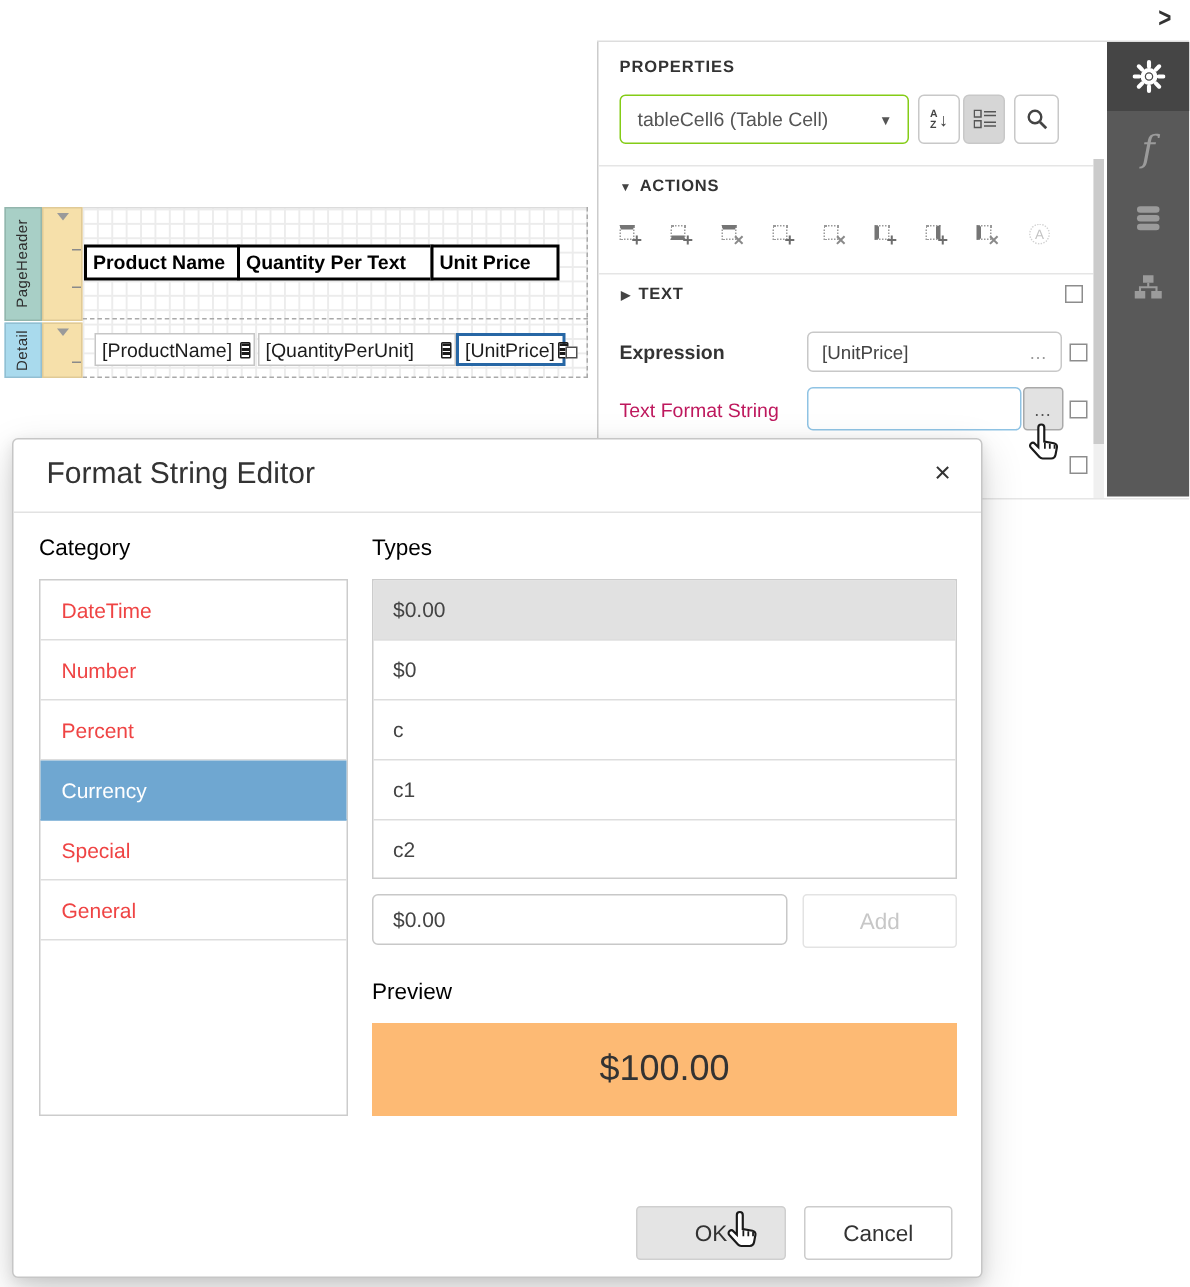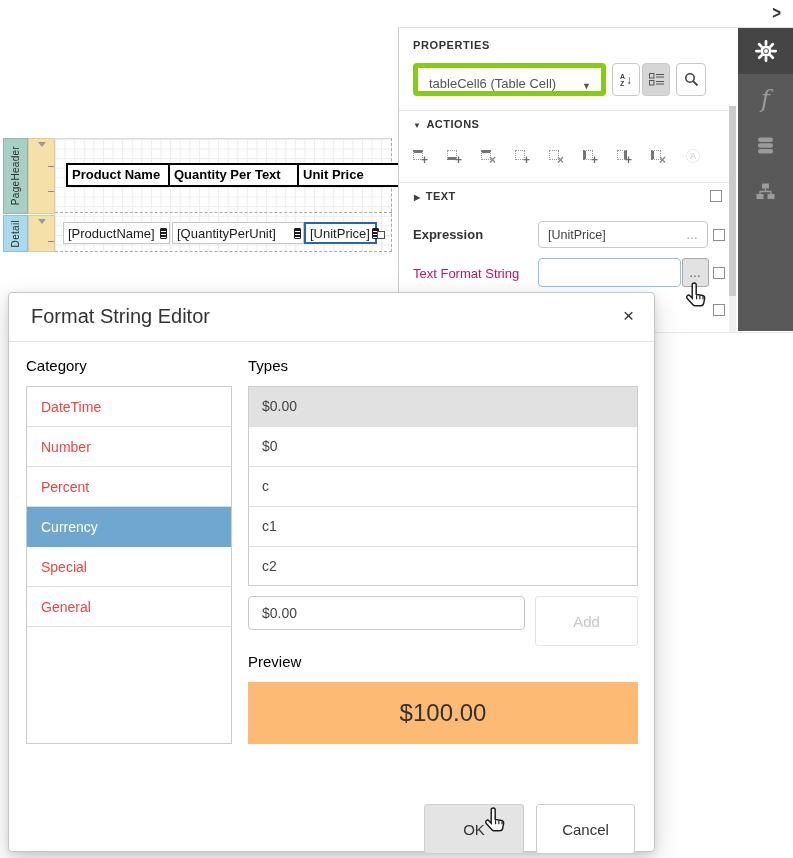--- a/index.html
+++ b/index.html
@@ -16,36 +16,36 @@
   .ruler-1 { top:138px; height:76px; }
   .ruler-2 { top:215px; height:37px; }
   .caret { position:absolute; left:9px; top:3px; width:0; height:0; border-left:4px solid transparent; border-right:4px solid transparent; border-top:5px solid #9a9a9a; }
   .tick { position:absolute; right:0; width:6px; height:1px; background:#8a8a8a; }
   .surface { position:absolute; left:55px; top:138px; width:337px; height:114px;
     border-top:1px solid #dcdcdc;
     background-image:linear-gradient(to right,#ececec 1px,transparent 1px),linear-gradient(to bottom,#ececec 1px,transparent 1px);
     background-size:9.6px 9.6px; }
   .dash-h { position:absolute; height:0; border-top:1px dashed #a9a9a9; }
   .dash-v { position:absolute; width:0; border-left:1px dashed #a9a9a9; }
-  .theader { position:absolute; left:66px; top:163px; display:flex; }
+  .theader { position:absolute; left:56px; top:163px; display:flex; }
   .hcell { height:24px; border:2px solid #000; background:#fff; margin-left:-2px; font-weight:bold; font-size:13px; line-height:20px; padding-left:4px; color:#000; }
   .hcell:first-child { margin-left:0; }
   .drow { position:absolute; left:63px; top:222px; display:flex; }
   .dcell { height:22px; border:1px solid #c6c6c6; background:#fff; font-size:13px; color:#1c1c1c; display:flex; align-items:center; justify-content:space-between; padding:0 2px 0 4px; }
   .dcell.sel { border:2px solid #2767a5; }
   .fld-ico { width:7px; height:11px; border-radius:1px; flex:0 0 auto; margin-left:2px;
     background:repeating-linear-gradient(to bottom,#1b1b1b 0 2px,#ffffff 2px 3px); border:1px solid #1b1b1b; }
   .handle { position:absolute; left:377px; top:231px; width:8px; height:8px; background:#fff; border:1px solid #4e4e4e; }
 
   
   .props { position:absolute; left:398px; top:0; width:395px; height:333px; background:#fff; border-left:1px solid #ccc; border-bottom:1px solid #e6e6e6; }
   .props-topstrip { position:absolute; left:398px; top:0; width:395px; height:28px; border-bottom:1px solid #ddd; background:#fff; }
   .collapse-ch { position:absolute; right:12px; top:4px; font-size:15px; font-weight:bold; color:#333; transform:scaleY(1.25); cursor:pointer; }
   .props-title { position:absolute; left:413px; top:39px; font-size:11px; font-weight:bold; letter-spacing:.6px; color:#333; }
-  .dd { position:absolute; left:413px; top:63px; width:193px; height:33px; border:5px solid #84cc16; border-radius:4px; background:#fff; display:flex; align-items:flex-end; justify-content:space-between; padding:0 10px 0 11px; }
+  .dd { position:absolute; left:413px; top:63px; width:193px; height:33px; border:1px solid #84cc16; border-radius:4px; background:#fff; display:flex; align-items:center; justify-content:space-between; padding:0 10px 0 11px; }
   .dd .val { font-size:13px; color:#555; }
   .dd .arr { font-size:9px; color:#555; }
   .tbtn { position:absolute; top:63px; height:33px; border:1px solid #c8c8c8; border-radius:4px; background:#fff; display:flex; align-items:center; justify-content:center; }
   .tbtn-sort { left:612px; width:28px; }
   .tbtn-grid { left:642px; width:28px; background:#d6d6d6; }
   .tbtn-search { left:676px; width:30px; }
   .azico { display:flex; align-items:center; gap:1px; }
   .azico .lt { display:flex; flex-direction:column; font-size:7px; font-weight:bold; color:#444; line-height:7px; }
   .azico .ar { font-size:12px; color:#444; }
   .sep { position:absolute; left:399px; width:330px; height:0; border-top:1px solid #e5e5e5; }
@@ -87,21 +87,21 @@
   .dlg-close { position:absolute; right:20px; top:12px; font-size:19px; color:#333; cursor:pointer; }
   .fieldset-label { position:absolute; font-size:15px; color:#000000; }
   .cat-list { position:absolute; left:17px; top:93px; width:206px; height:358px; border:1px solid #ccc; background:#fff; }
   .cat-item { height:40px; line-height:40px; padding-left:14px; font-size:14px; color:#ef4444; border-bottom:1px solid #ddd; cursor:pointer; }
   .cat-item.selected { background:#6fa7d1; color:#fff; border-bottom-color:#6fa7d1; }
   .type-list { position:absolute; left:239px; top:93px; width:390px; height:200px; border:1px solid #ccc; background:#fff; }
   .type-item { height:40px; line-height:39px; padding-left:13px; font-size:14px; color:#444; border-bottom:1px solid #ddd; cursor:pointer; }
   .type-item:last-child { border-bottom:none; }
   .type-item.selected { background:#e1e1e1; }
   .fmt-input { position:absolute; left:239px; top:303px; width:277px; height:34px; border:1px solid #c8c8c8; border-radius:4px; font-family:"Liberation Sans",sans-serif; font-size:14px; color:#444; padding-left:13px; outline:none; }
-  .btn { position:absolute; height:50px; border-radius:3px; font-size:15px; display:flex; align-items:center; justify-content:center; cursor:pointer;text-align:right; }
+  .btn { position:absolute; height:36px; border-radius:3px; font-size:15px; display:flex; align-items:center; justify-content:center; cursor:pointer;text-align:right; }
   .btn-add { left:526px; top:303px; width:103px; background:#fff; border:1px solid #e3e3e3; color:#c7c7c7; }
   .preview-box { position:absolute; left:239px; top:389px; width:390px; height:62px; background:#fdba74; display:flex; align-items:center; justify-content:center; font-size:24px; color:#333; }
   .btn-ok { left:415px; top:511px; width:100px; background:#e4e4e4; border:1px solid #cfcfcf; color:#333; }
   .btn-cancel { left:527px; top:511px; width:99px; background:#fff; border:1px solid #ccc; color:#333; }
   .cursor-hand { position:absolute; pointer-events:none; z-index:60; }
   .dialog { z-index:40; }
   .props, .props-topstrip { z-index:5; }
   .dock { z-index:10; }
 </style>
 </head>
@@ -127,21 +127,21 @@
     <div class="tick" style="top:52px;"></div>
   </div>
   <div class="ruler ruler-2">
     <div class="caret"></div>
     <div class="tick" style="top:25px;"></div>
   </div>
 
   <div class="theader">
     <div class="hcell" style="width:104px;">Product Name</div>
     <div class="hcell" style="width:131px;">Quantity Per Text</div>
-    <div class="hcell" style="width:106px;">Unit Price</div>
+    <div class="hcell" style="width:86px;">Unit Price</div>
   </div>
 
   <div class="drow">
     <div class="dcell" style="width:107px;">
       <span>[ProductName]</span>
       <span class="fld-ico"></span>
     </div>
     <div class="dcell" style="width:132px; margin-left:2px;">
       <span>[QuantityPerUnit]</span>
       <span class="fld-ico"></span>

